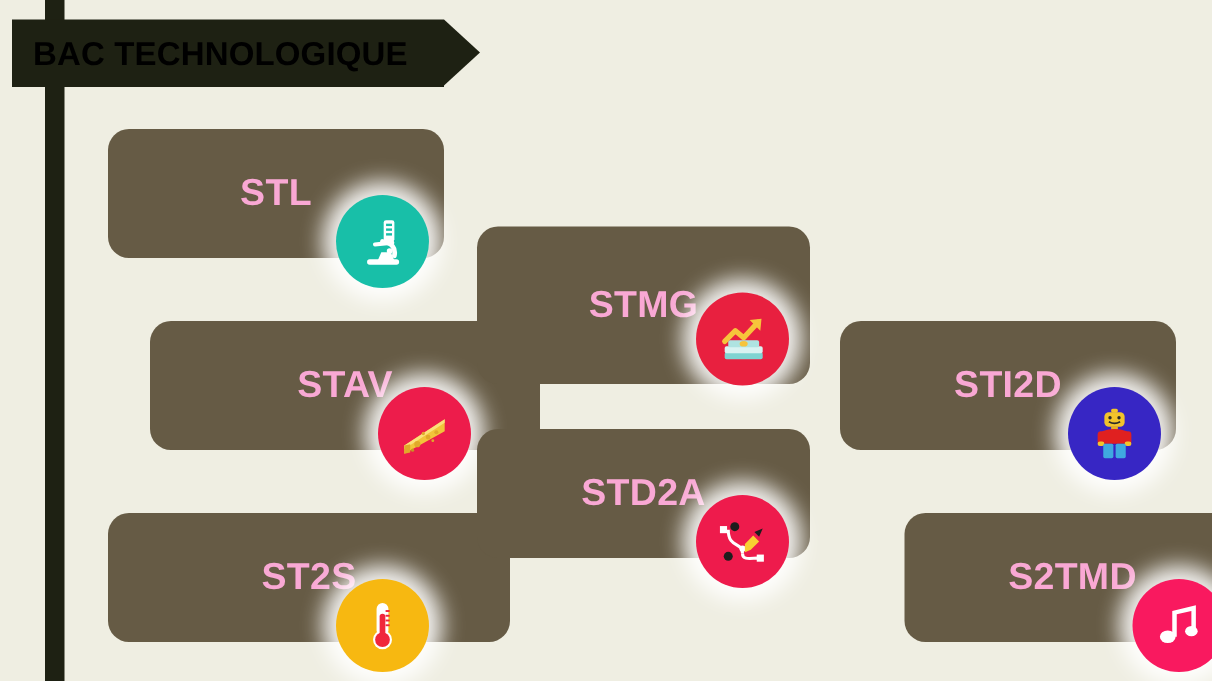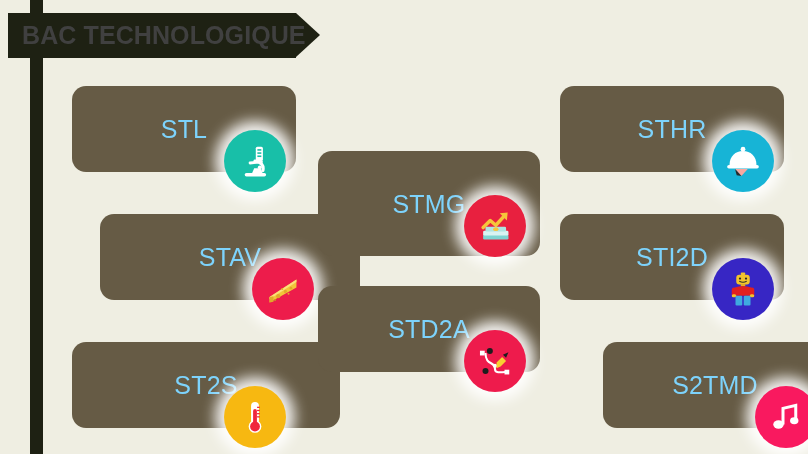--- a/index.html
+++ b/index.html
@@ -53,45 +53,45 @@
     border-top: 22.5px solid transparent;
     border-bottom: 22.5px solid transparent;
     border-left: 24px solid #1E2113;
   }
   .banner-label {
     position: absolute;
     left: 14px;
     top: 0;
     height: 45px;
     line-height: 45px;
-    color: #404040;
-    font-size: 25px;
+    color: #000000;
+    font-size: 22px;
     font-weight: bold;
     letter-spacing: 0.1px;
     white-space: nowrap;
     z-index: 3;
   }
 
   
   .card {
     position: absolute;
     background: #665B45;
     border-radius: 14px;
     box-sizing: border-box;
   }
   .card-label {
     position: absolute;
     left: 0;
     right: 0;
     top: 50%;
     transform: translateY(-50%);
     text-align: center;
-    color: #7dd3fc;
+    color: #f9a8d4;
     font-size: 25px;
-    font-weight: normal;
+    font-weight: bold;
     letter-spacing: 0.2px;
     white-space: nowrap;
   }
 
   
   .badge {
     position: absolute;
     width: 62px;
     height: 62px;
     border-radius: 50%;
@@ -204,34 +204,20 @@
           <circle cx="12" cy="36.5" r="3.8" fill="#1D1D1D"></circle>
           <rect x="36" y="35" width="6" height="6" fill="#FFFFFF"></rect>
           <circle cx="24" cy="30" r="2.6" fill="#FFFFFF"></circle>
           <path d="M26 26 L33 19 L38 24 L31 31 L26 33 Z" fill="#F8D032"></path>
           <path d="M34 16 L41 13 L38 20 Z" fill="#1D1D1D"></path>
         </svg>
       </span>
     </div>
   </div>
 
-  <div class="card" style="left:560px; top:86px; width:224px; height:86px;">
-    <div class="card-label">STHR</div>
-    <div class="badge p-right" style="background:#17B4D6;">
-      <span>
-        <svg width="38" height="38" viewBox="0 0 48 48">
-          <circle cx="24" cy="9" r="3" fill="#FFFFFF"></circle>
-          <path d="M7 29 C7 18 14.5 11.5 24 11.5 C33.5 11.5 41 18 41 29 Z" fill="#FFFFFF"></path>
-          <rect x="4" y="29" width="40" height="4.4" rx="2.2" fill="#FFFFFF"></rect>
-          <path d="M14 34 L30 34 L22 43 Z" fill="#F8A8A0"></path>
-          <path d="M14 34 L22 43 L16 42 Z" fill="#2A2A2A"></path>
-        </svg>
-      </span>
-    </div>
-  </div>
 
   <div class="card" style="left:560px; top:214px; width:224px; height:86px;padding-left:12px;">
     <div class="card-label">STI2D</div>
     <div class="badge p-right" style="background:#3726C4;">
       <span>
         <svg width="36" height="36" viewBox="0 0 48 48">
           <rect x="21" y="2" width="6" height="3.5" rx="1.4" fill="#F2C42C"></rect>
           <rect x="15" y="5" width="18" height="13" rx="4" fill="#F2C42C"></rect>
           <circle cx="20" cy="10" r="1.5" fill="#2A2A2A"></circle>
           <circle cx="28" cy="10" r="1.5" fill="#2A2A2A"></circle>

